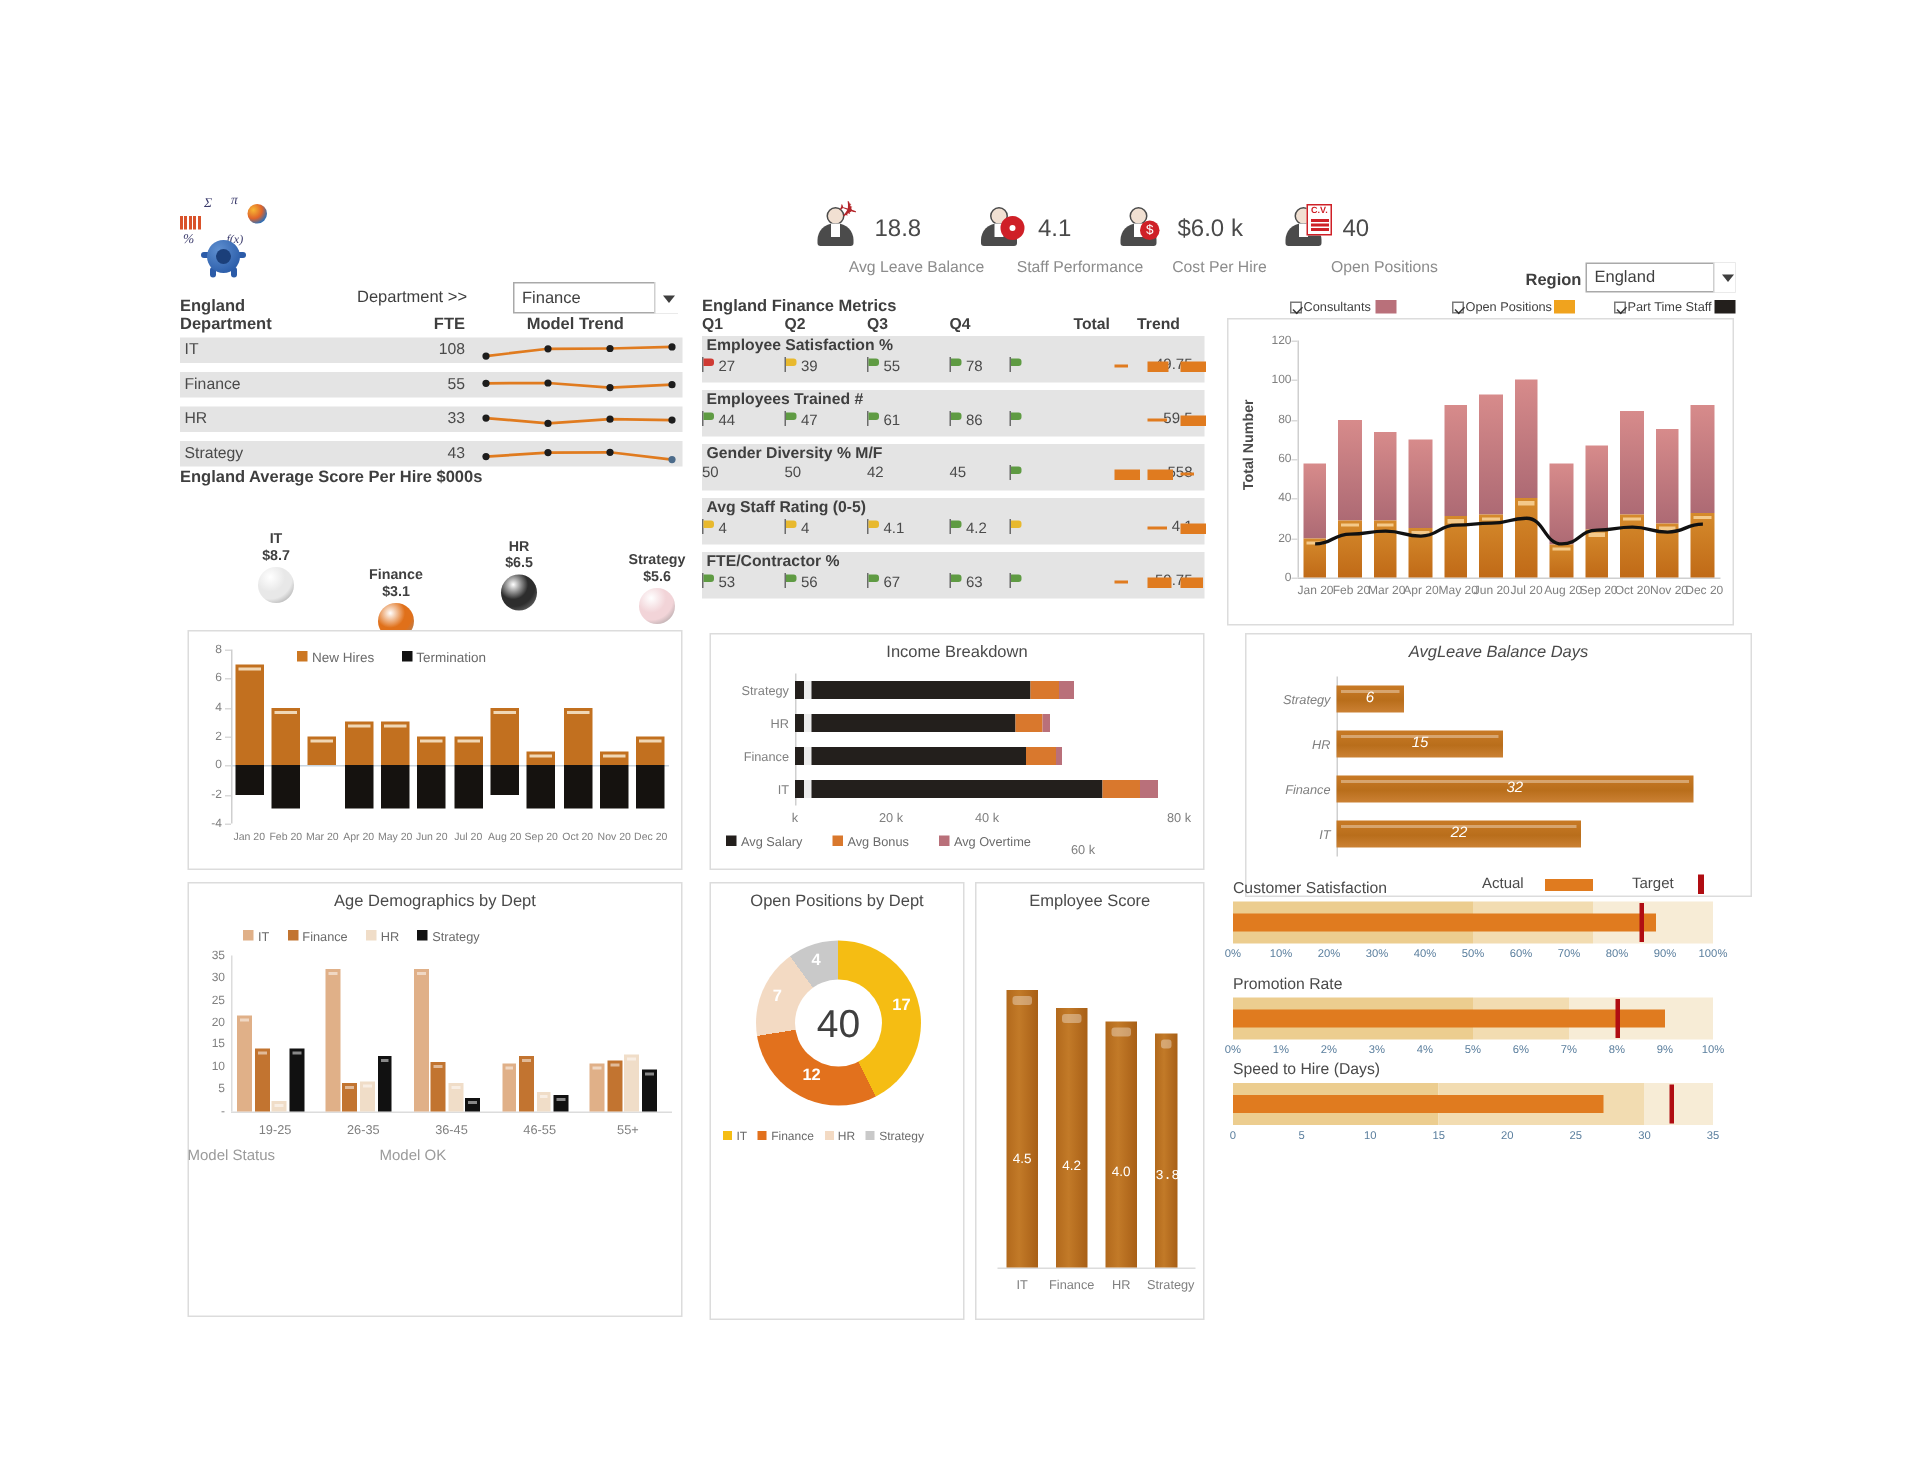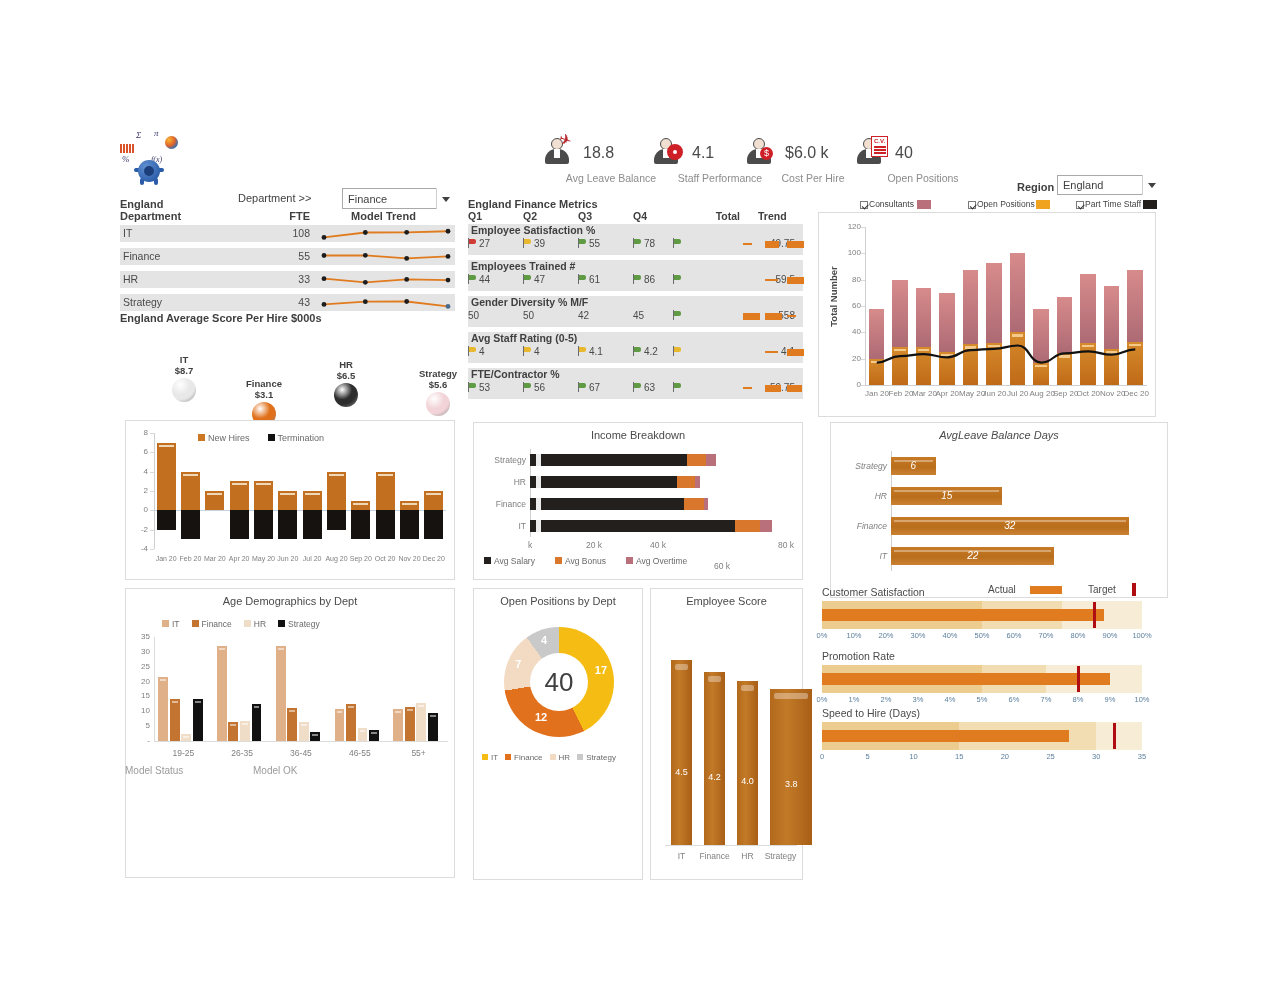--- a/index.html
+++ b/index.html
@@ -728,21 +728,21 @@
         <div class="bar" style="left: 53.27px; top: 83.3333px; width: 20.46px; height: 172.667px; background: linear-gradient(to right, rgb(178, 105, 28), rgb(194, 122, 40) 40%, rgb(168, 95, 22));">
           <span style="position: absolute; left: 4px; right: 4px; top: 4px; height: 6px; background: rgba(255, 255, 255, 0.35); border-radius: 2px;"></span>
           <span style="position: absolute; left: 0px; top: 100.147px; width: 100%; text-align: center; font-size: 9px; color: rgb(255, 255, 255);">4.2</span>
         </div>
         <span class="axis-lab" style="left: 47px; top: 262px; width: 33px; text-align: center; font-size: 8.5px;">Finance</span>
         <div class="bar" style="left: 86.27px; top: 91.5556px; width: 20.46px; height: 164.444px; background: linear-gradient(to right, rgb(178, 105, 28), rgb(194, 122, 40) 40%, rgb(168, 95, 22));">
           <span style="position: absolute; left: 4px; right: 4px; top: 4px; height: 6px; background: rgba(255, 255, 255, 0.35); border-radius: 2px;"></span>
           <span style="position: absolute; left: 0px; top: 95.3778px; width: 100%; text-align: center; font-size: 9px; color: rgb(255, 255, 255);">4.0</span>
         </div>
         <span class="axis-lab" style="left: 80px; top: 262px; width: 33px; text-align: center; font-size: 8.5px;">HR</span>
-        <div class="bar" style="left: 119.27px; top: 99.7778px; width: 42px; height: 156.222px; background: linear-gradient(to right, rgb(178, 105, 28), rgb(194, 122, 40) 40%, rgb(168, 95, 22));">
+        <div class="bar" style="left: 119.27px; top: 99.7778px; width: 15px; height: 156.222px; background: linear-gradient(to right, rgb(178, 105, 28), rgb(194, 122, 40) 40%, rgb(168, 95, 22)); font-family: Liberation Mono, monospace;">
           <span style="position: absolute; left: 4px; right: 4px; top: 4px; height: 6px; background: rgba(255, 255, 255, 0.35); border-radius: 2px;"></span>
           <span style="position: absolute; left: 0px; top: 90.6089px; width: 100%; text-align: center; font-size: 9px; color: rgb(255, 255, 255);">3.8</span>
         </div>
         <span class="axis-lab" style="left: 113px; top: 262px; width: 33px; text-align: center; font-size: 8.5px;">Strategy</span>
       </div>
   </div>
 
   <div id="bullets" style="position:absolute;left:700px;top:463px;width:338px;height:180px;">
       <div style="position: absolute; left: 170px; top: 0px; font-size: 10px; color: rgb(74, 74, 74);">
         <span style="position: absolute; left: 0px; top: 1px;">Actual</span>

